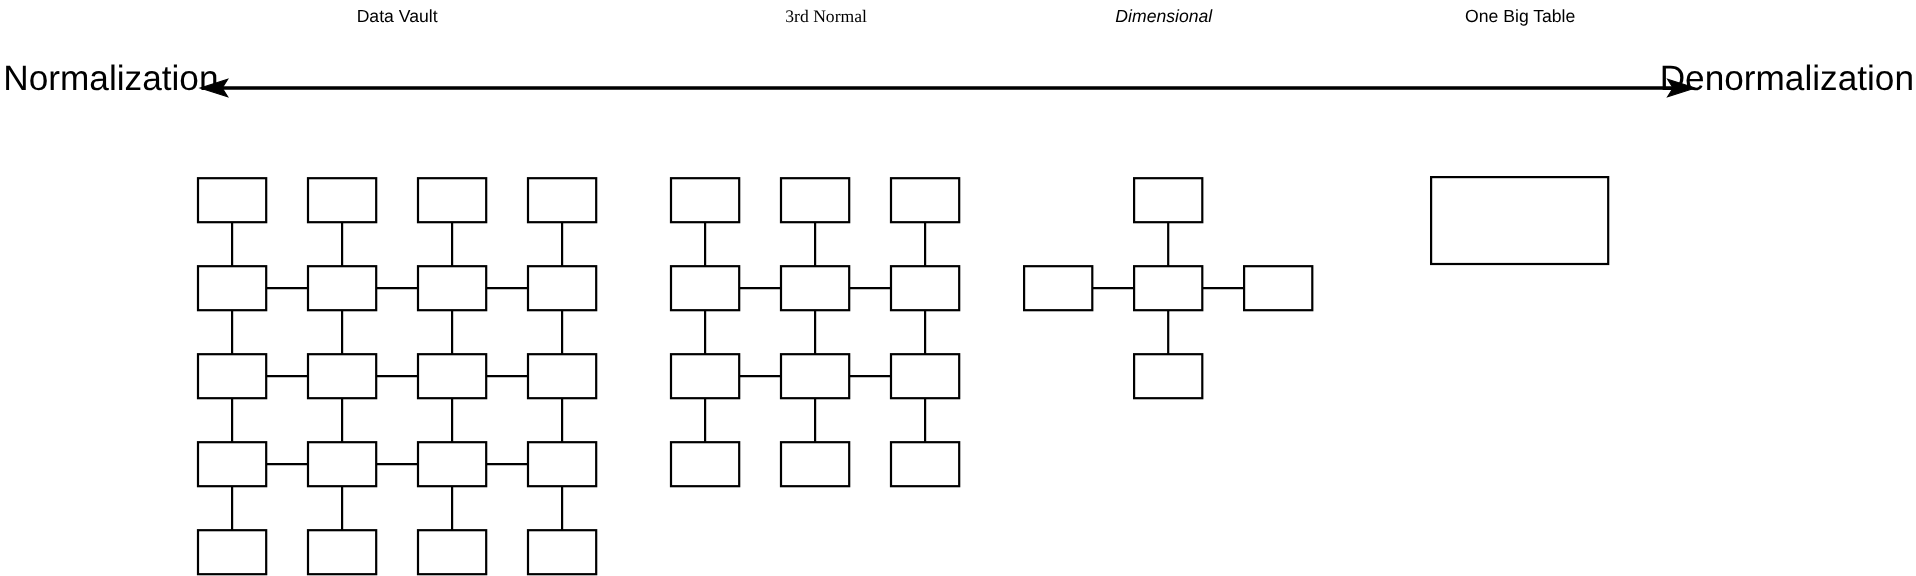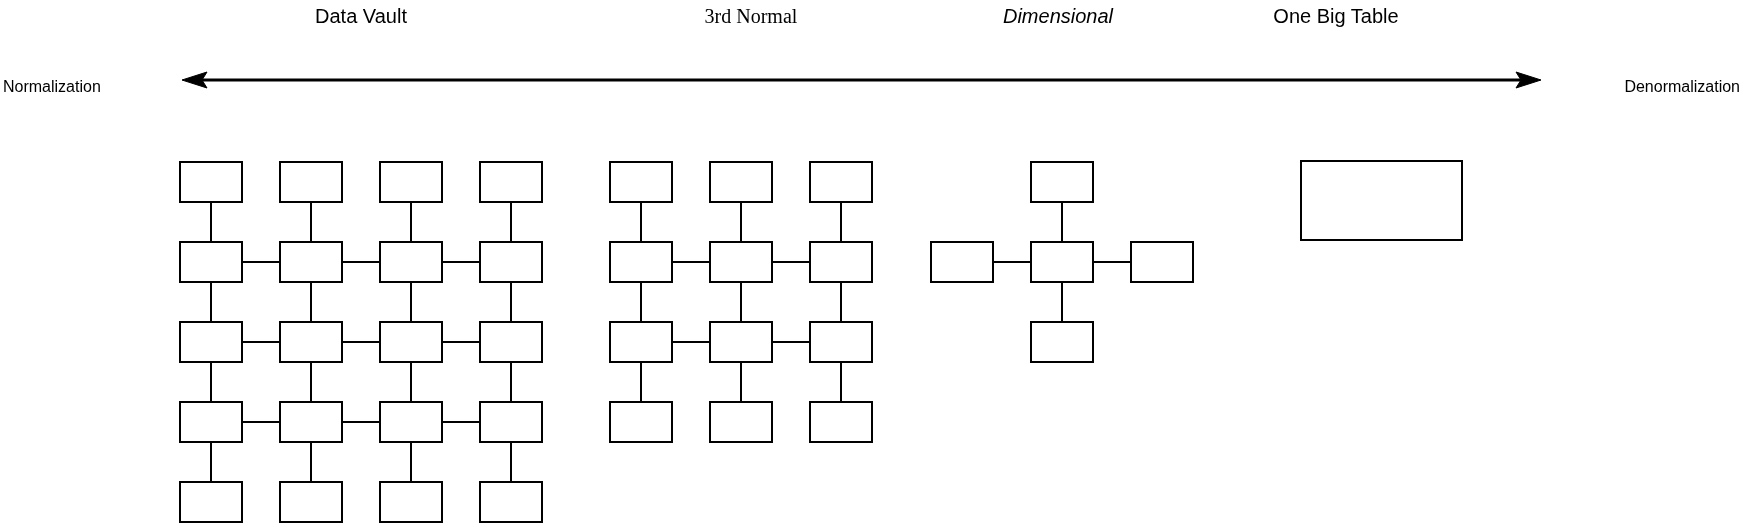--- a/index.html
+++ b/index.html
@@ -11,28 +11,28 @@
     font-family: "Liberation Sans", sans-serif;
     color: #000000;
     overflow: hidden;
   }
   .approach-label {
     position: absolute;
     top: 2px;
     width: 300px;
     margin-left: -150px; 
     text-align: center;
-    font-size: 20px;
+    font-size: 16px;
     line-height: 28px;
     white-space: nowrap;
   }
   .side-label {
     position: absolute;
-    top: 73px;
-    font-size: 16px;
+    top: 57px;
+    font-size: 32px;
     line-height: 28px;
     white-space: nowrap;
   }
   .side-label.left  { left: 3px; }
   .side-label.right { right: 2px; }
   svg.diagram-svg {
     position: absolute;
     left: 0;
     top: 0;
   }
@@ -115,17 +115,17 @@
   </div>
 
   <div class="approach-label" style="left: 751px; font-family: Liberation Serif, serif;">
     <div>3rd Normal</div>
   </div>
 
   <div class="approach-label" style="left: 1058px; font-style: italic;">
     <div>Dimensional</div>
   </div>
 
-  <div class="approach-label" style="left: 1336px;">
+  <div class="approach-label" style="left: 1382px;">
     <div>One Big Table</div>
   </div>
 
 </div>
 
 </body></html>

